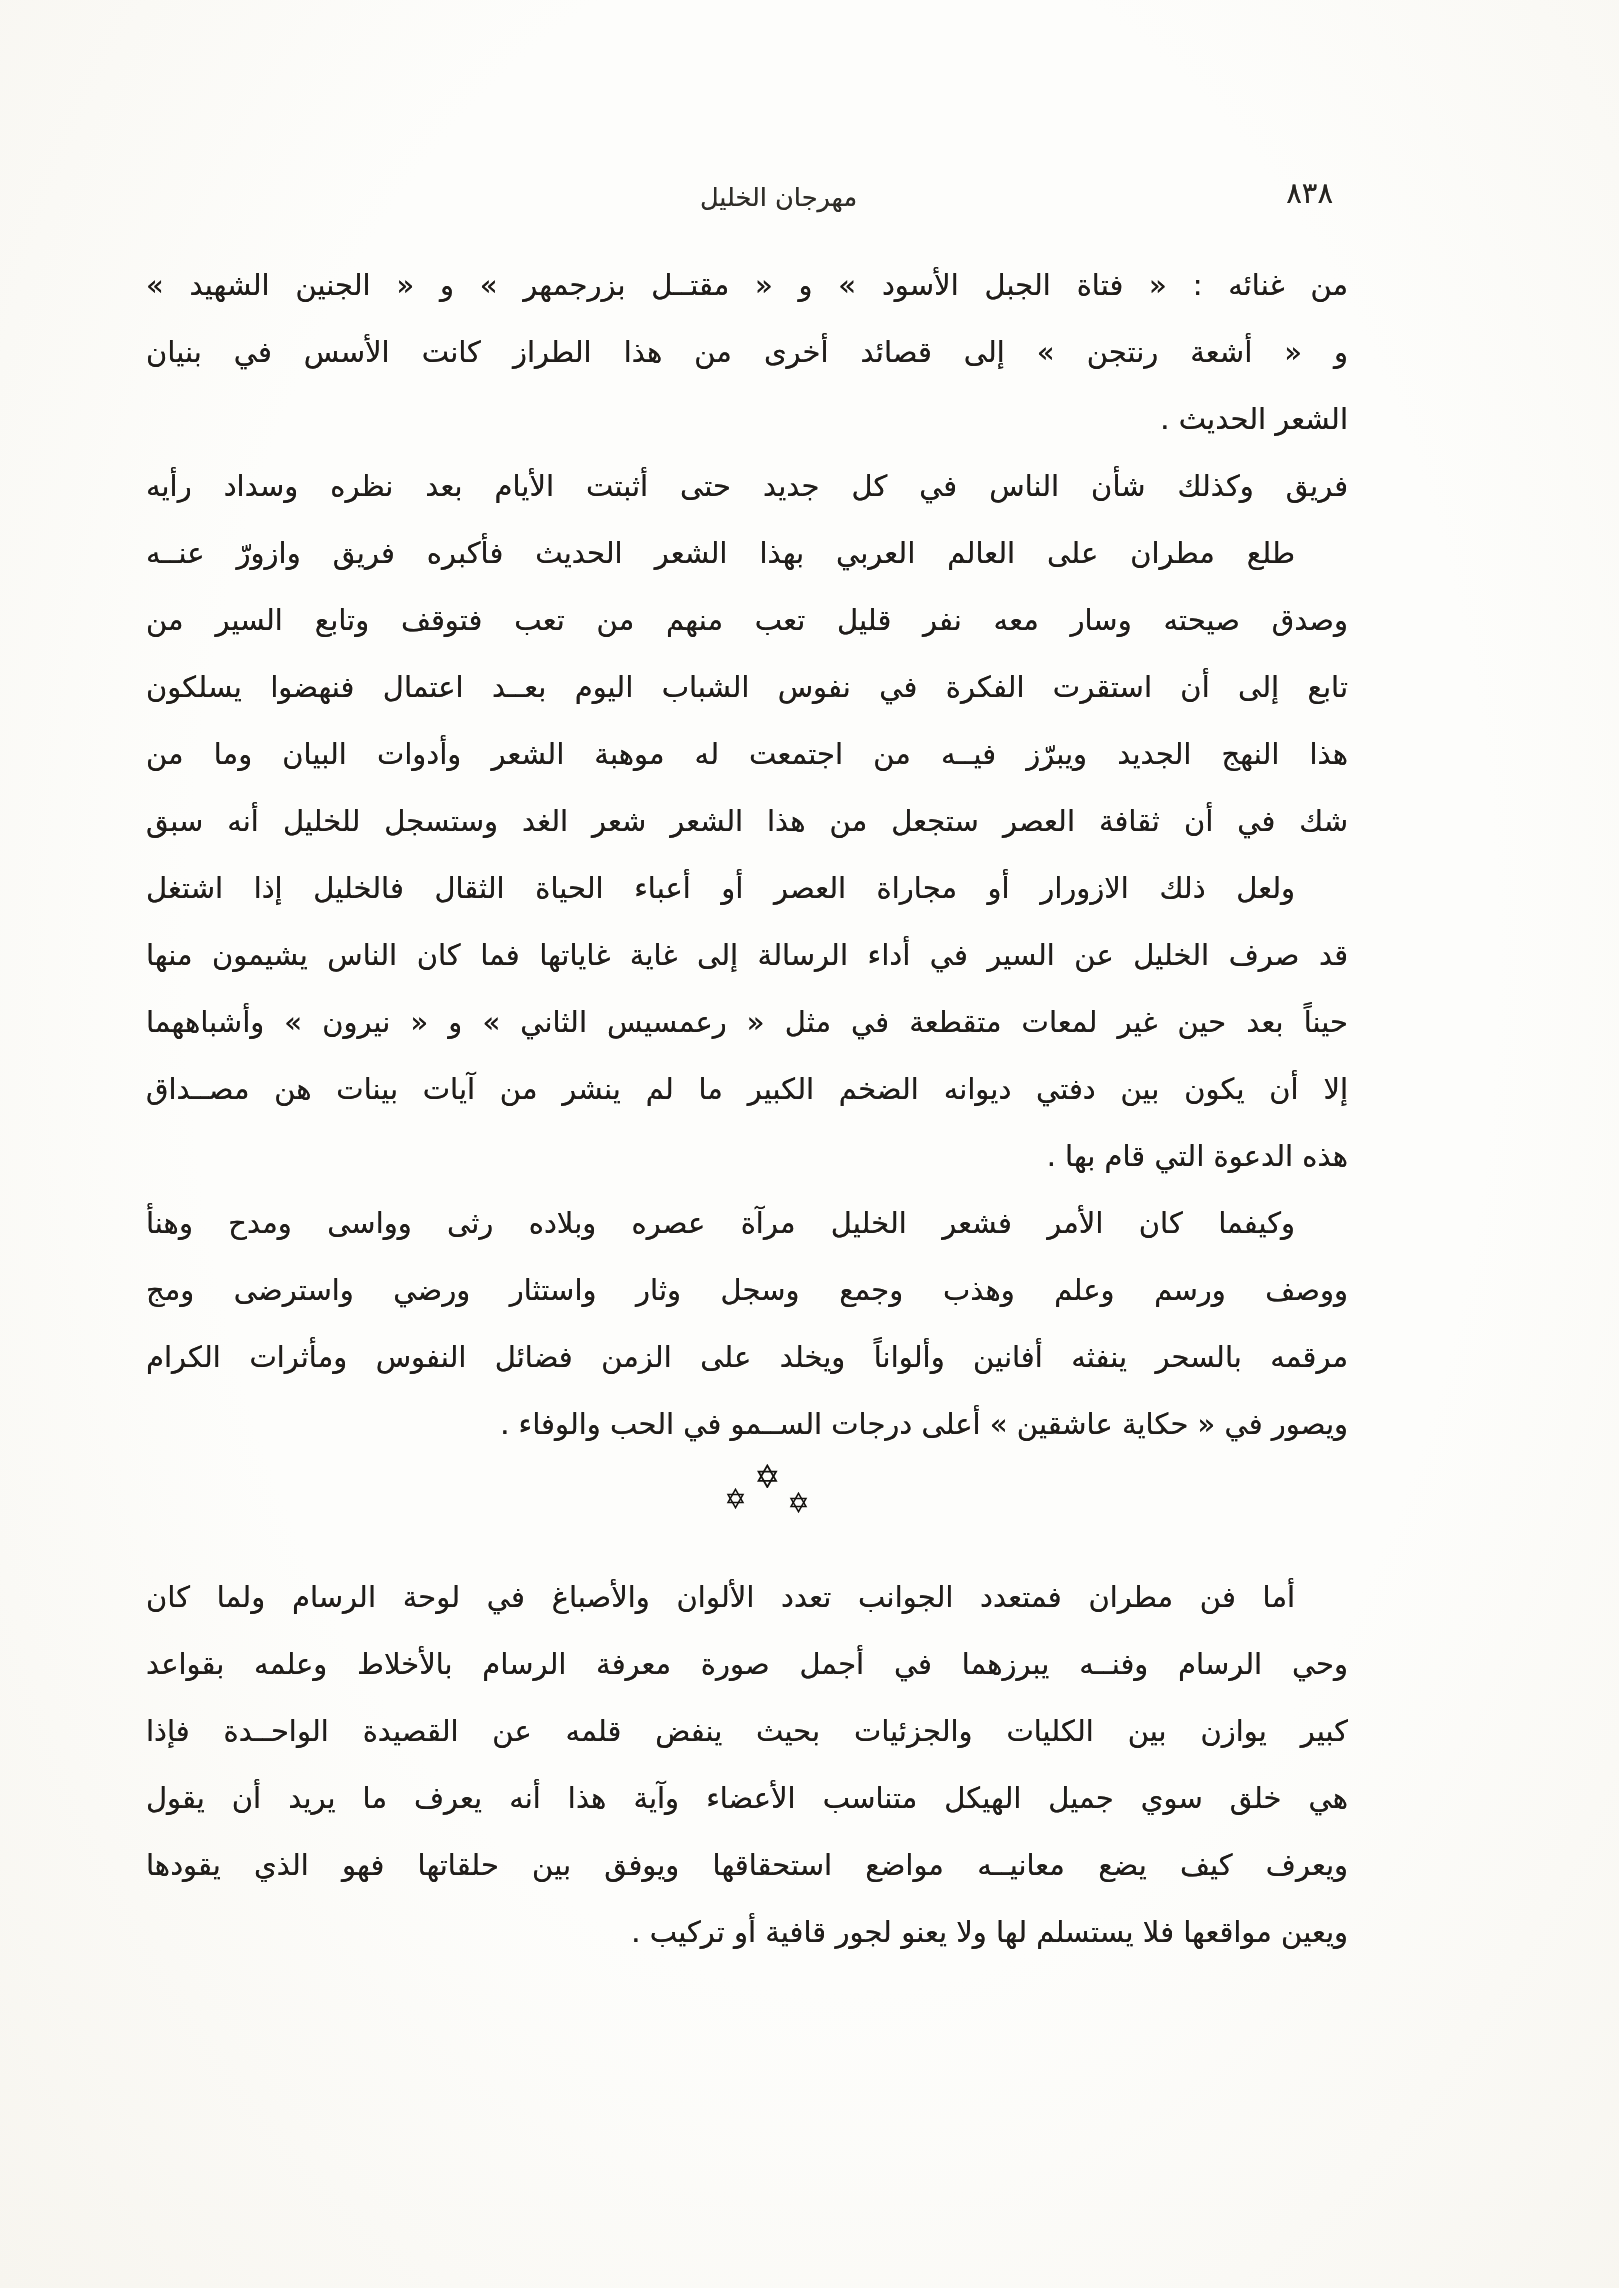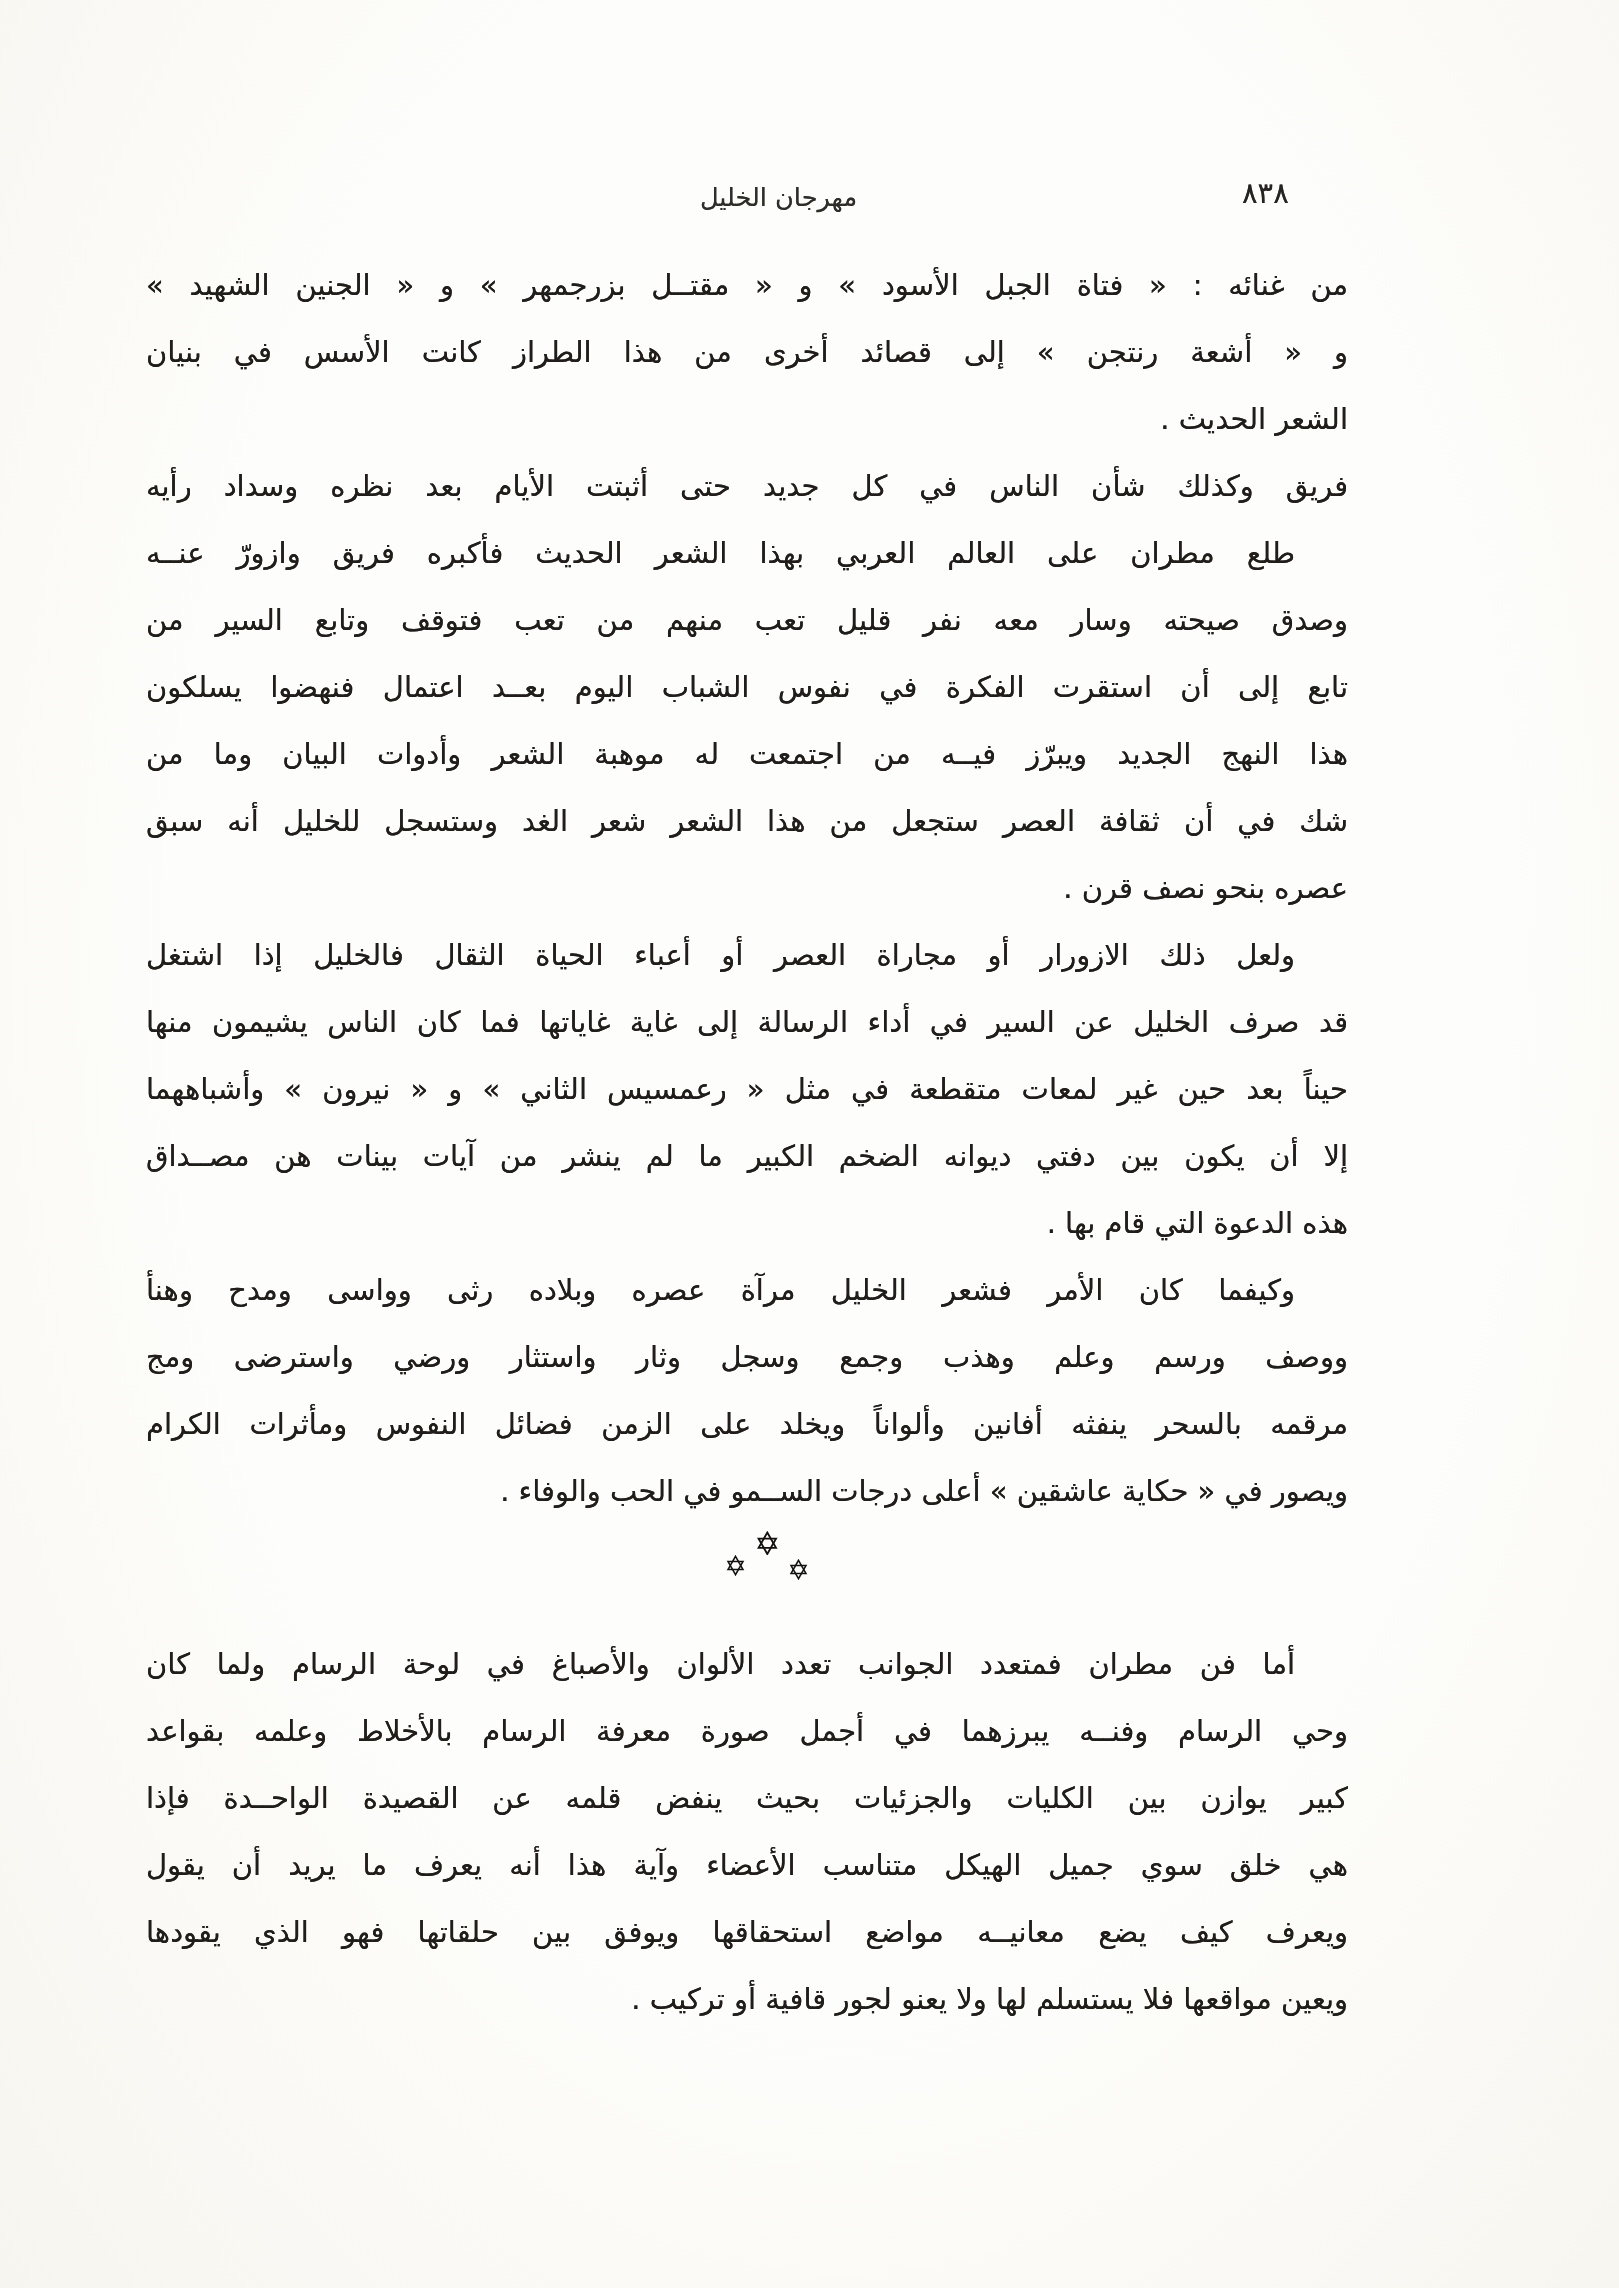--- a/index.html
+++ b/index.html
@@ -35,21 +35,21 @@
     text-align: center;
     font-size: 25.6px;
     color: #2f2d28;
     text-shadow: 0 0 0.5px rgba(30,28,24,.7);
   }
   .page-number {
     position: absolute;
     left: 1230px;
     top: 1.9px;
     width: 91px;
-    text-align: left;
+    text-align: right;
     font-size: 29px;
     letter-spacing: 2.8px;
     color: #262420;
     text-shadow: 0 0 0.5px rgba(30,28,24,.7);
   }
   
   .text-block {
     position: absolute;
     top: 252px;
     right: 271px;
@@ -97,21 +97,20 @@
         <div class="line">و « أشعة رنتجن » إلى قصائد أخرى من هذا الطراز كانت الأسس في بنيان</div>
         <div class="line end">الشعر الحديث .</div>
       </div>
       <div class="para">
         <div class="line">فريق وكذلك شأن الناس في كل جديد حتى أثبتت الأيام بعد نظره وسداد رأيه</div>
         <div class="line indent">طلع مطران على العالم العربي بهذا الشعر الحديث فأكبره فريق وازورّ عنــه</div>
         <div class="line">وصدق صيحته وسار معه نفر قليل تعب منهم من تعب فتوقف وتابع السير من</div>
         <div class="line">تابع إلى أن استقرت الفكرة في نفوس الشباب اليوم بعــد اعتمال فنهضوا يسلكون</div>
         <div class="line">هذا النهج الجديد ويبرّز فيــه من اجتمعت له موهبة الشعر وأدوات البيان وما من</div>
         <div class="line">شك في أن ثقافة العصر ستجعل من هذا الشعر شعر الغد وستسجل للخليل أنه سبق</div>
-        <div class="line end">عصره بنحو نصف قرن .</div>
       </div>
       <div class="para">
         <div class="line indent">ولعل ذلك الازورار أو مجاراة العصر أو أعباء الحياة الثقال فالخليل إذا اشتغل</div>
         <div class="line">قد صرف الخليل عن السير في أداء الرسالة إلى غاية غاياتها فما كان الناس يشيمون منها</div>
         <div class="line">حيناً بعد حين غير لمعات متقطعة في مثل « رعمسيس الثاني » و « نيرون » وأشباههما</div>
         <div class="line">إلا أن يكون بين دفتي ديوانه الضخم الكبير ما لم ينشر من آيات بينات هن مصــداق</div>
         <div class="line end">هذه الدعوة التي قام بها .</div>
       </div>
       <div class="para">
         <div class="line indent">وكيفما كان الأمر فشعر الخليل مرآة عصره وبلاده رثى وواسى ومدح وهنأ</div>

